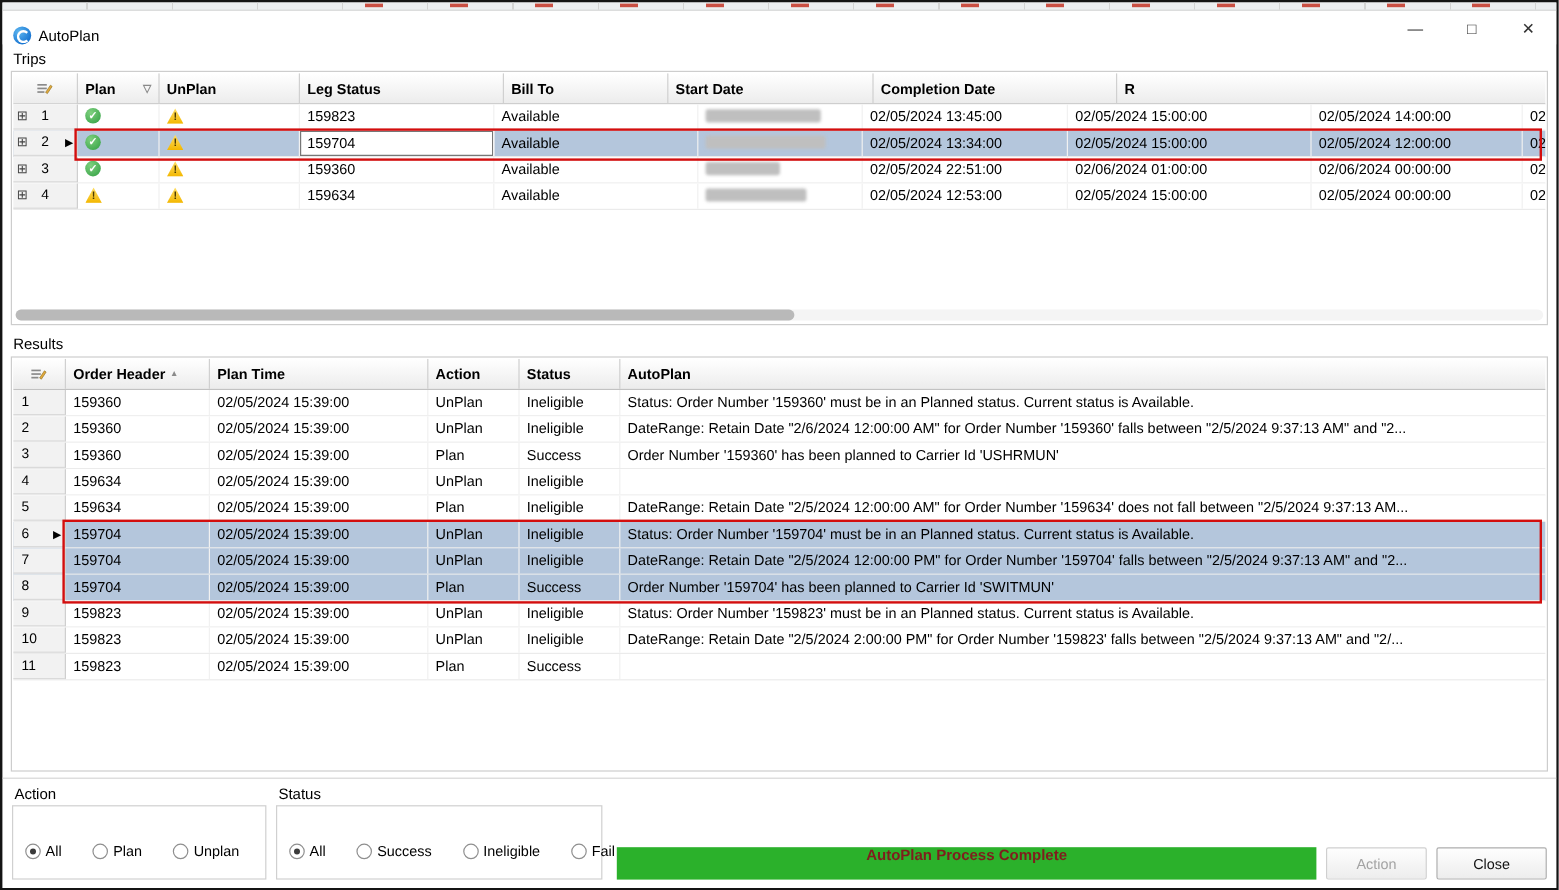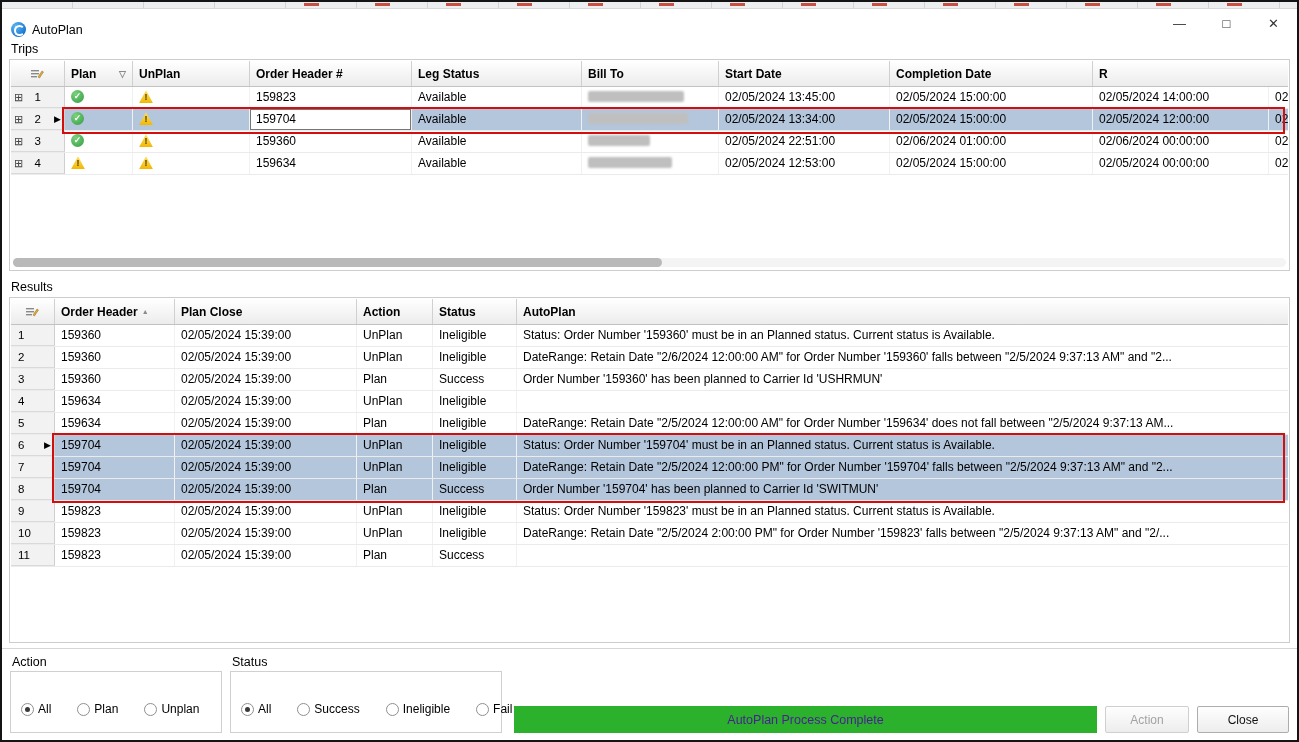--- a/index.html
+++ b/index.html
@@ -90,21 +90,21 @@
   
   .footer{margin-top:auto;flex:0 0 auto;border-top:1px solid #d6d6d6;padding:4px 8px 7px;display:flex;align-items:flex-end;gap:8px;height:92px}
   .fgroup{align-self:stretch;display:flex;flex-direction:column}
   .fgroup .group-label{margin:2px 0 2px 2px}
   .radio-box{flex:1;border:1px solid #d0d0d0;display:flex;align-items:center;gap:26px;padding:14px 10px 0;background:#fff}
   .action-group{width:212px}
   .status-group{width:272px}
   .radio-opt{display:flex;align-items:center;gap:4px}
   .radio{width:13px;height:13px;border:1px solid #8f8f8f;border-radius:50%;background:#fff;position:relative;flex:0 0 auto}
   .radio.on::after{content:'';position:absolute;inset:3px;border-radius:50%;background:#3a3a3a}
-  .progress{flex:1;height:27px;background:var(--progress_green,#2bb12b);color:#4c1d95;display:flex;align-items:center;justify-content:center;font-weight:normal;font-size:12.5px;margin-left:4px}
+  .progress{flex:1;height:27px;background:var(--progress_green,#2bb12b);color:#7f1d1d;display:flex;justify-content:center;font-weight:bold;font-size:12.5px;margin-left:4px}
   .btn{height:27px;border:1px solid #adadad;background:linear-gradient(#fefefe,#ededed);font-size:12px;display:flex;align-items:center;justify-content:center;border-radius:2px}
   .btn-process{width:84px;color:#a3a3a3;border-color:#cfcfcf}
   .btn-close{width:92px;color:#111}
 </style>
 </head>
 <body>
 
 <div class="window">
   <div class="top-strip"></div>
 
@@ -130,21 +130,20 @@
                 <rect x="0" y="5" width="8" height="1.4" fill="#8a8a8a"></rect>
                 <rect x="0" y="8" width="6" height="1.4" fill="#8a8a8a"></rect>
               <path d="M7 9 L11 3 L12.5 4 L8.5 10 Z" fill="#e2a93c" stroke="#8a6d1f" stroke-width="0.5"></path>
             </svg>
           </div>
           <div class="hdr t-plan">
             <span>Plan</span>
             <span class="hdr-glyph glyph-right">▽</span>
           </div>
           <div class="hdr t-unplan">UnPlan</div>
-          <div class="hdr t-order">Order Header #</div>
           <div class="hdr t-leg">Leg Status</div>
           <div class="hdr t-bill">Bill To</div>
           <div class="hdr t-start">Start Date</div>
           <div class="hdr t-comp">Completion Date</div>
           <div class="hdr t-r">R</div>
         </div>
         <div class="grid-body trips-body">
 
             <div class="grid-row">
               <div class="cell rowhdr t-rowhdr">
@@ -230,21 +229,21 @@
               <rect x="0" y="2" width="8" height="1.4" fill="#8a8a8a"></rect>
                 <rect x="0" y="5" width="8" height="1.4" fill="#8a8a8a"></rect>
                 <rect x="0" y="8" width="6" height="1.4" fill="#8a8a8a"></rect>
               <path d="M7 9 L11 3 L12.5 4 L8.5 10 Z" fill="#e2a93c" stroke="#8a6d1f" stroke-width="0.5"></path>
             </svg>
           </div>
           <div class="hdr rr-order">
             <span>Order Header</span>
             <span class="hdr-glyph" style="font-size:7px">▲</span>
           </div>
-          <div class="hdr rr-time">Plan Close</div>
+          <div class="hdr rr-time">Plan Time</div>
           <div class="hdr rr-action">Action</div>
           <div class="hdr rr-status">Status</div>
           <div class="hdr rr-msg">AutoPlan</div>
         </div>
         <div class="grid-body results-body">
 
             <div class="grid-row">
               <div class="cell rowhdr rr-rowhdr">
                 <span class="rownum">1</span>
                 <span class="cur-arrow">▶</span>

